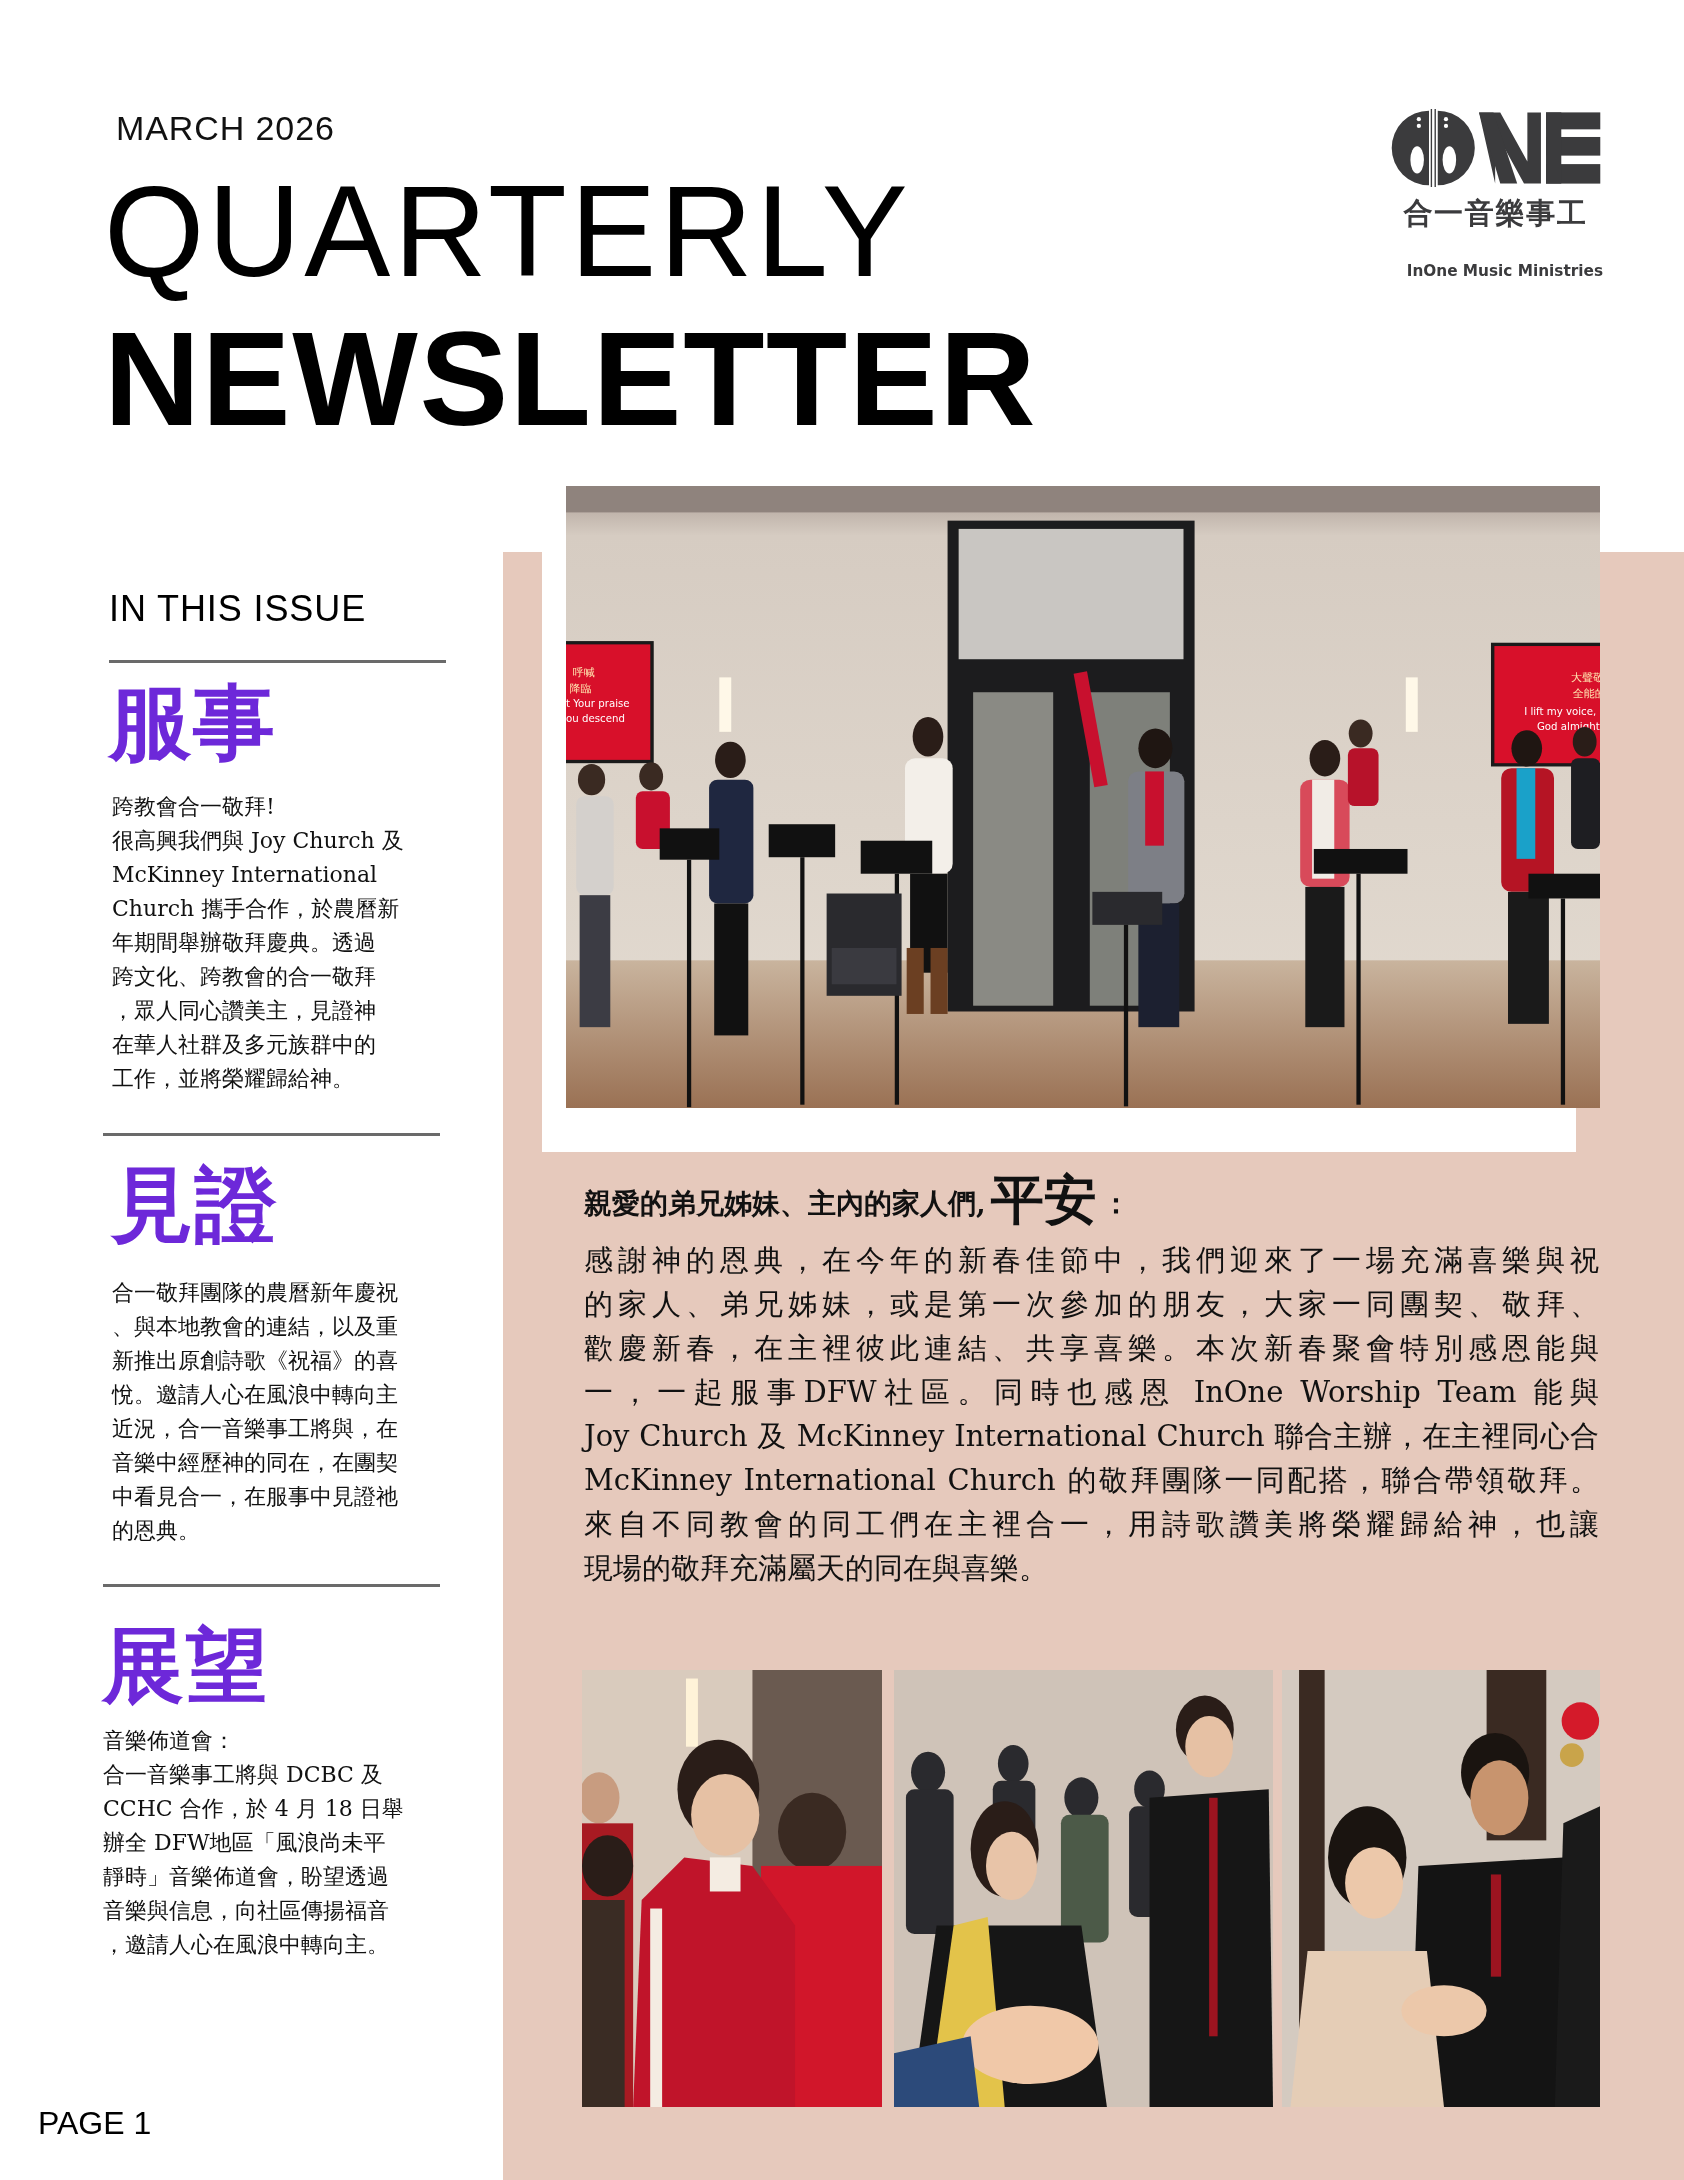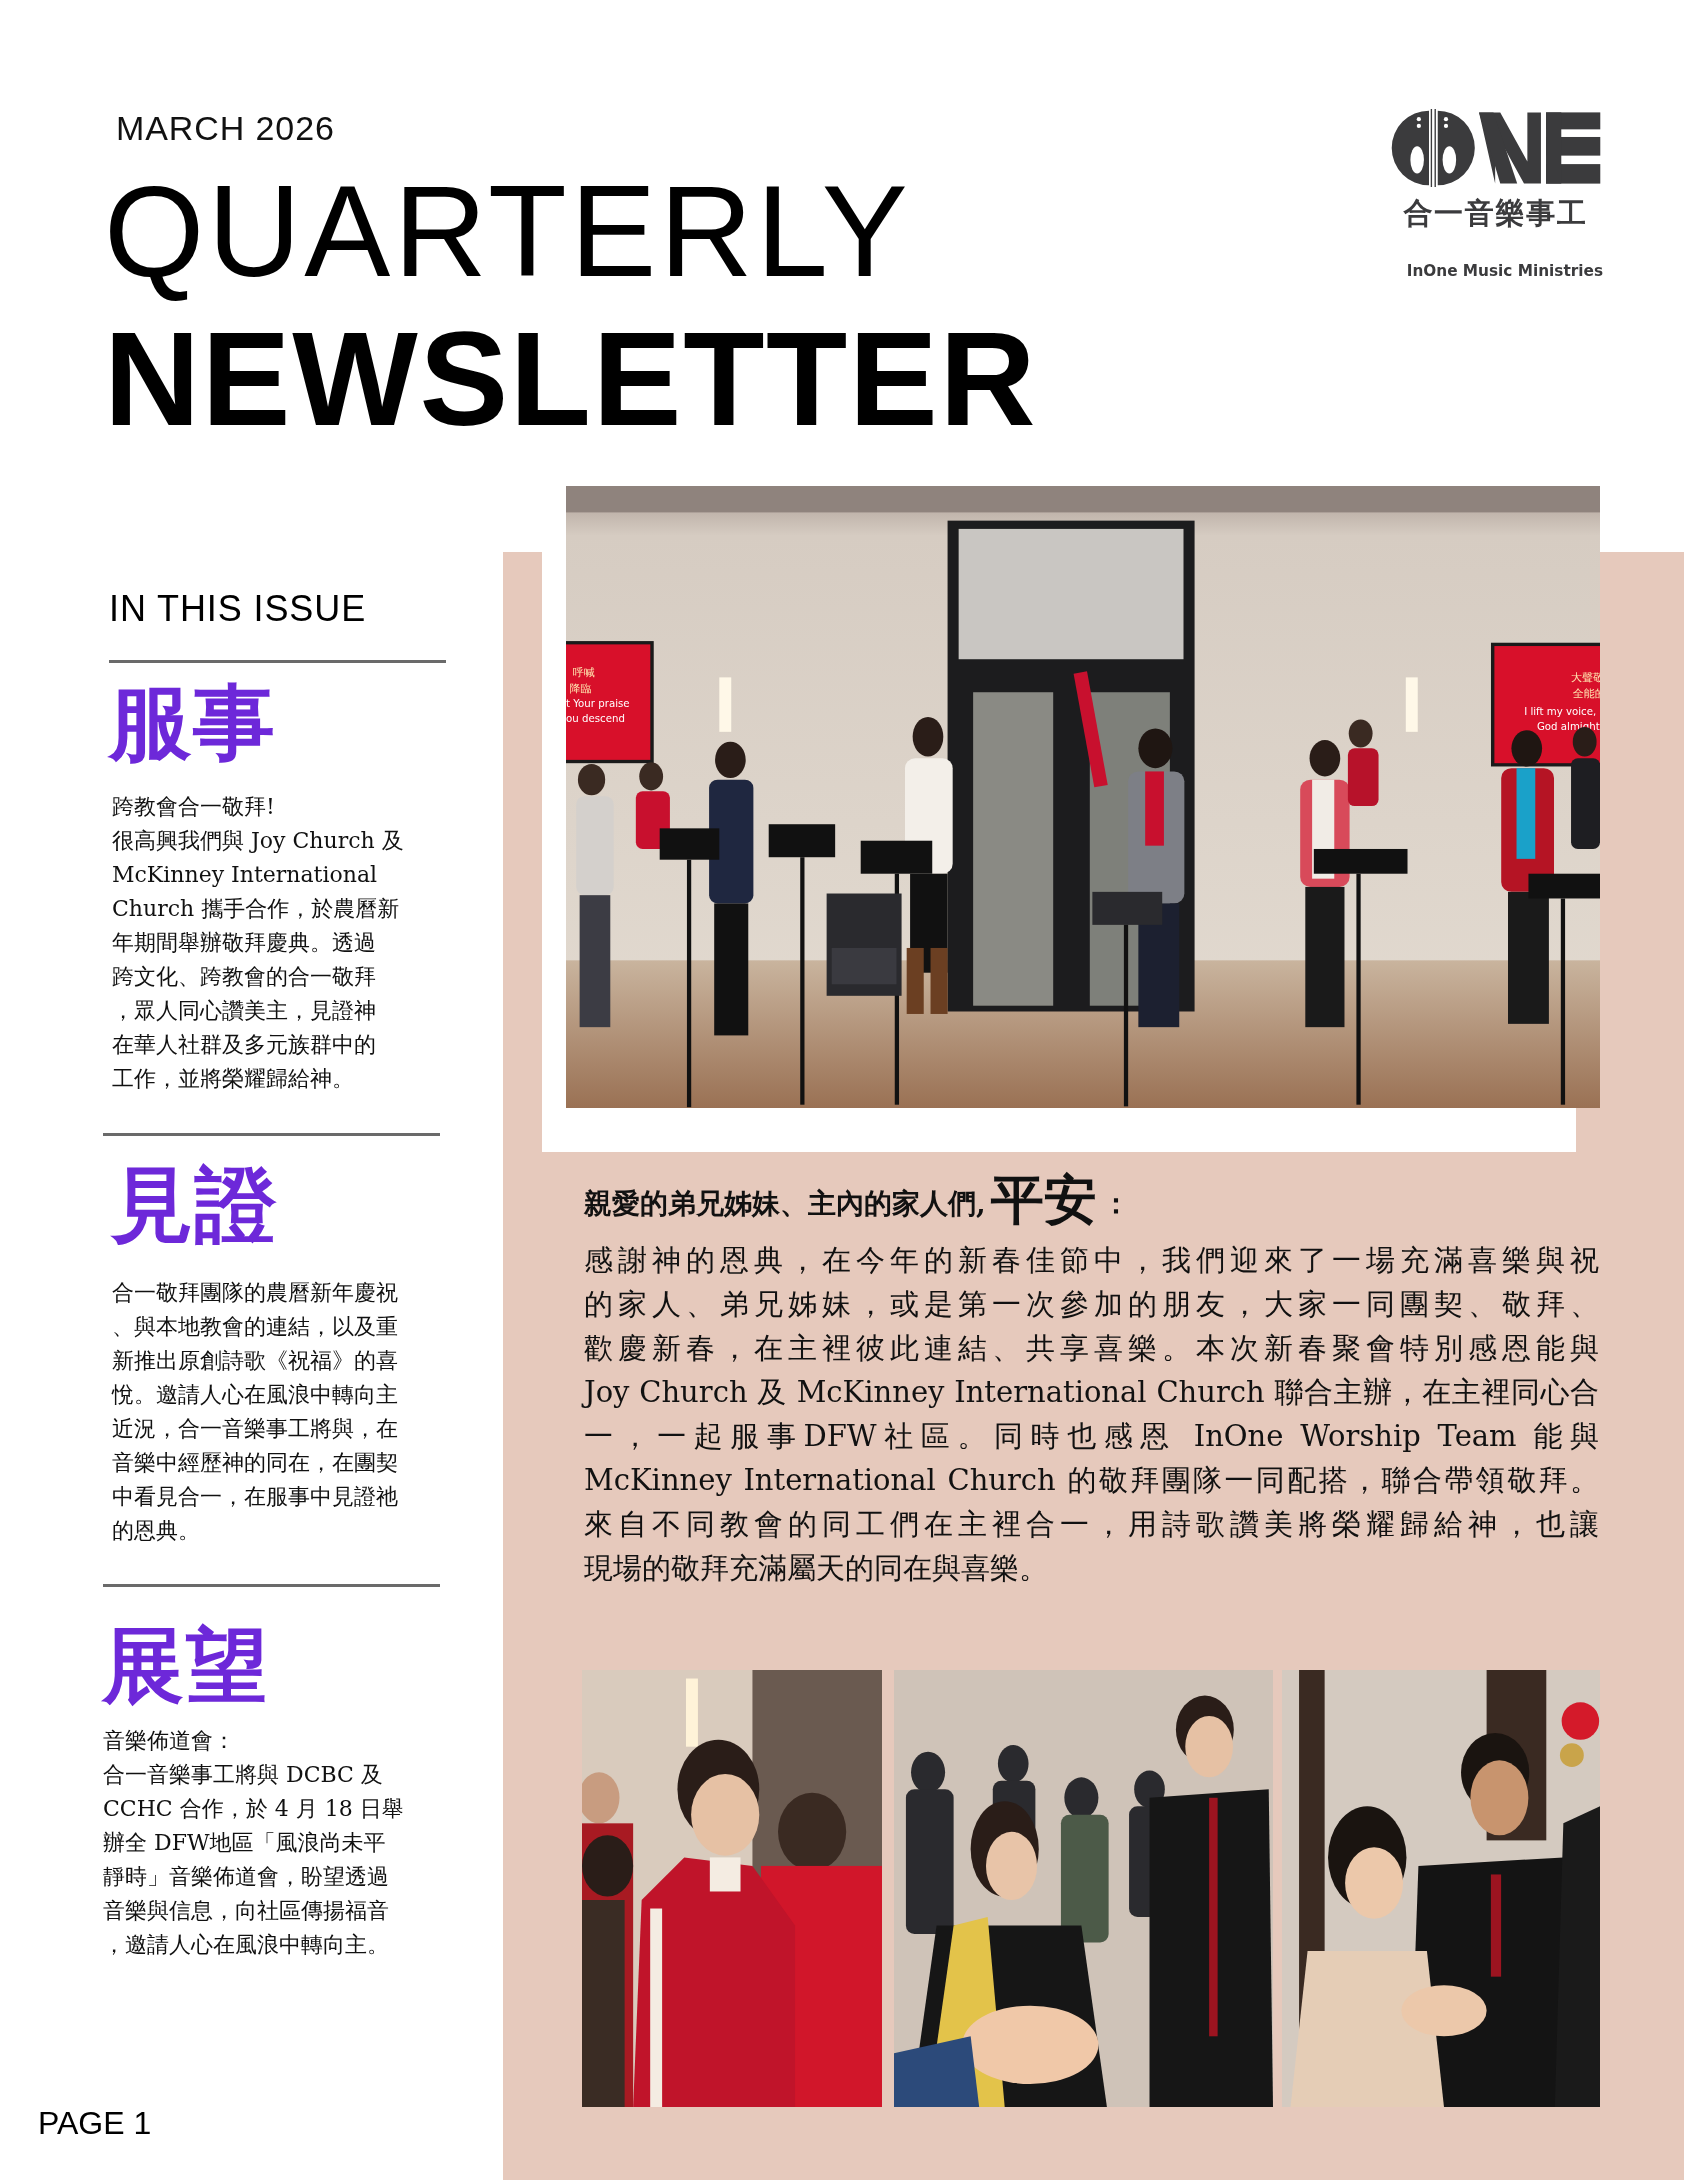--- a/index.html
+++ b/index.html
@@ -226,22 +226,22 @@
   <span class="line">，邀請人心在風浪中轉向主。</span>
 </div>
 
 <div class="abs greeting">
   <span>親愛的弟兄姊妹、主內的家人們,</span><span class="big">平安</span><span>：</span>
 </div>
 <div class="abs letter">
   <span class="line">感謝神的恩典，在今年的新春佳節中，我們迎來了一場充滿喜樂與祝</span>
   <span class="line">的家人、弟兄姊妹，或是第一次參加的朋友，大家一同團契、敬拜、</span>
   <span class="line">歡慶新春，在主裡彼此連結、共享喜樂。本次新春聚會特別感恩能與</span>
+  <span class="line">一，一起服事DFW社區。同時也感恩 InOne Worship Team 能與</span>
   <span class="line">Joy Church 及 McKinney International Church 聯合主辦，在主裡同心合</span>
-  <span class="line">一，一起服事DFW社區。同時也感恩 InOne Worship Team 能與</span>
   <span class="line">McKinney International Church 的敬拜團隊一同配搭，聯合帶領敬拜。</span>
   <span class="line">來自不同教會的同工們在主裡合一，用詩歌讚美將榮耀歸給神，也讓</span>
   <span class="line last">現場的敬拜充滿屬天的同在與喜樂。</span>
 </div>
 
 <div class="abs photo photo-1">
   <svg viewBox="0 0 352 513" preserveAspectRatio="none">
     <rect width="352" height="513" fill="#d9cbbd"></rect>
     <rect x="200" y="0" width="152" height="300" fill="#6a5a50"></rect>
     <rect x="122" y="10" width="14" height="80" fill="#fff3d8"></rect>

